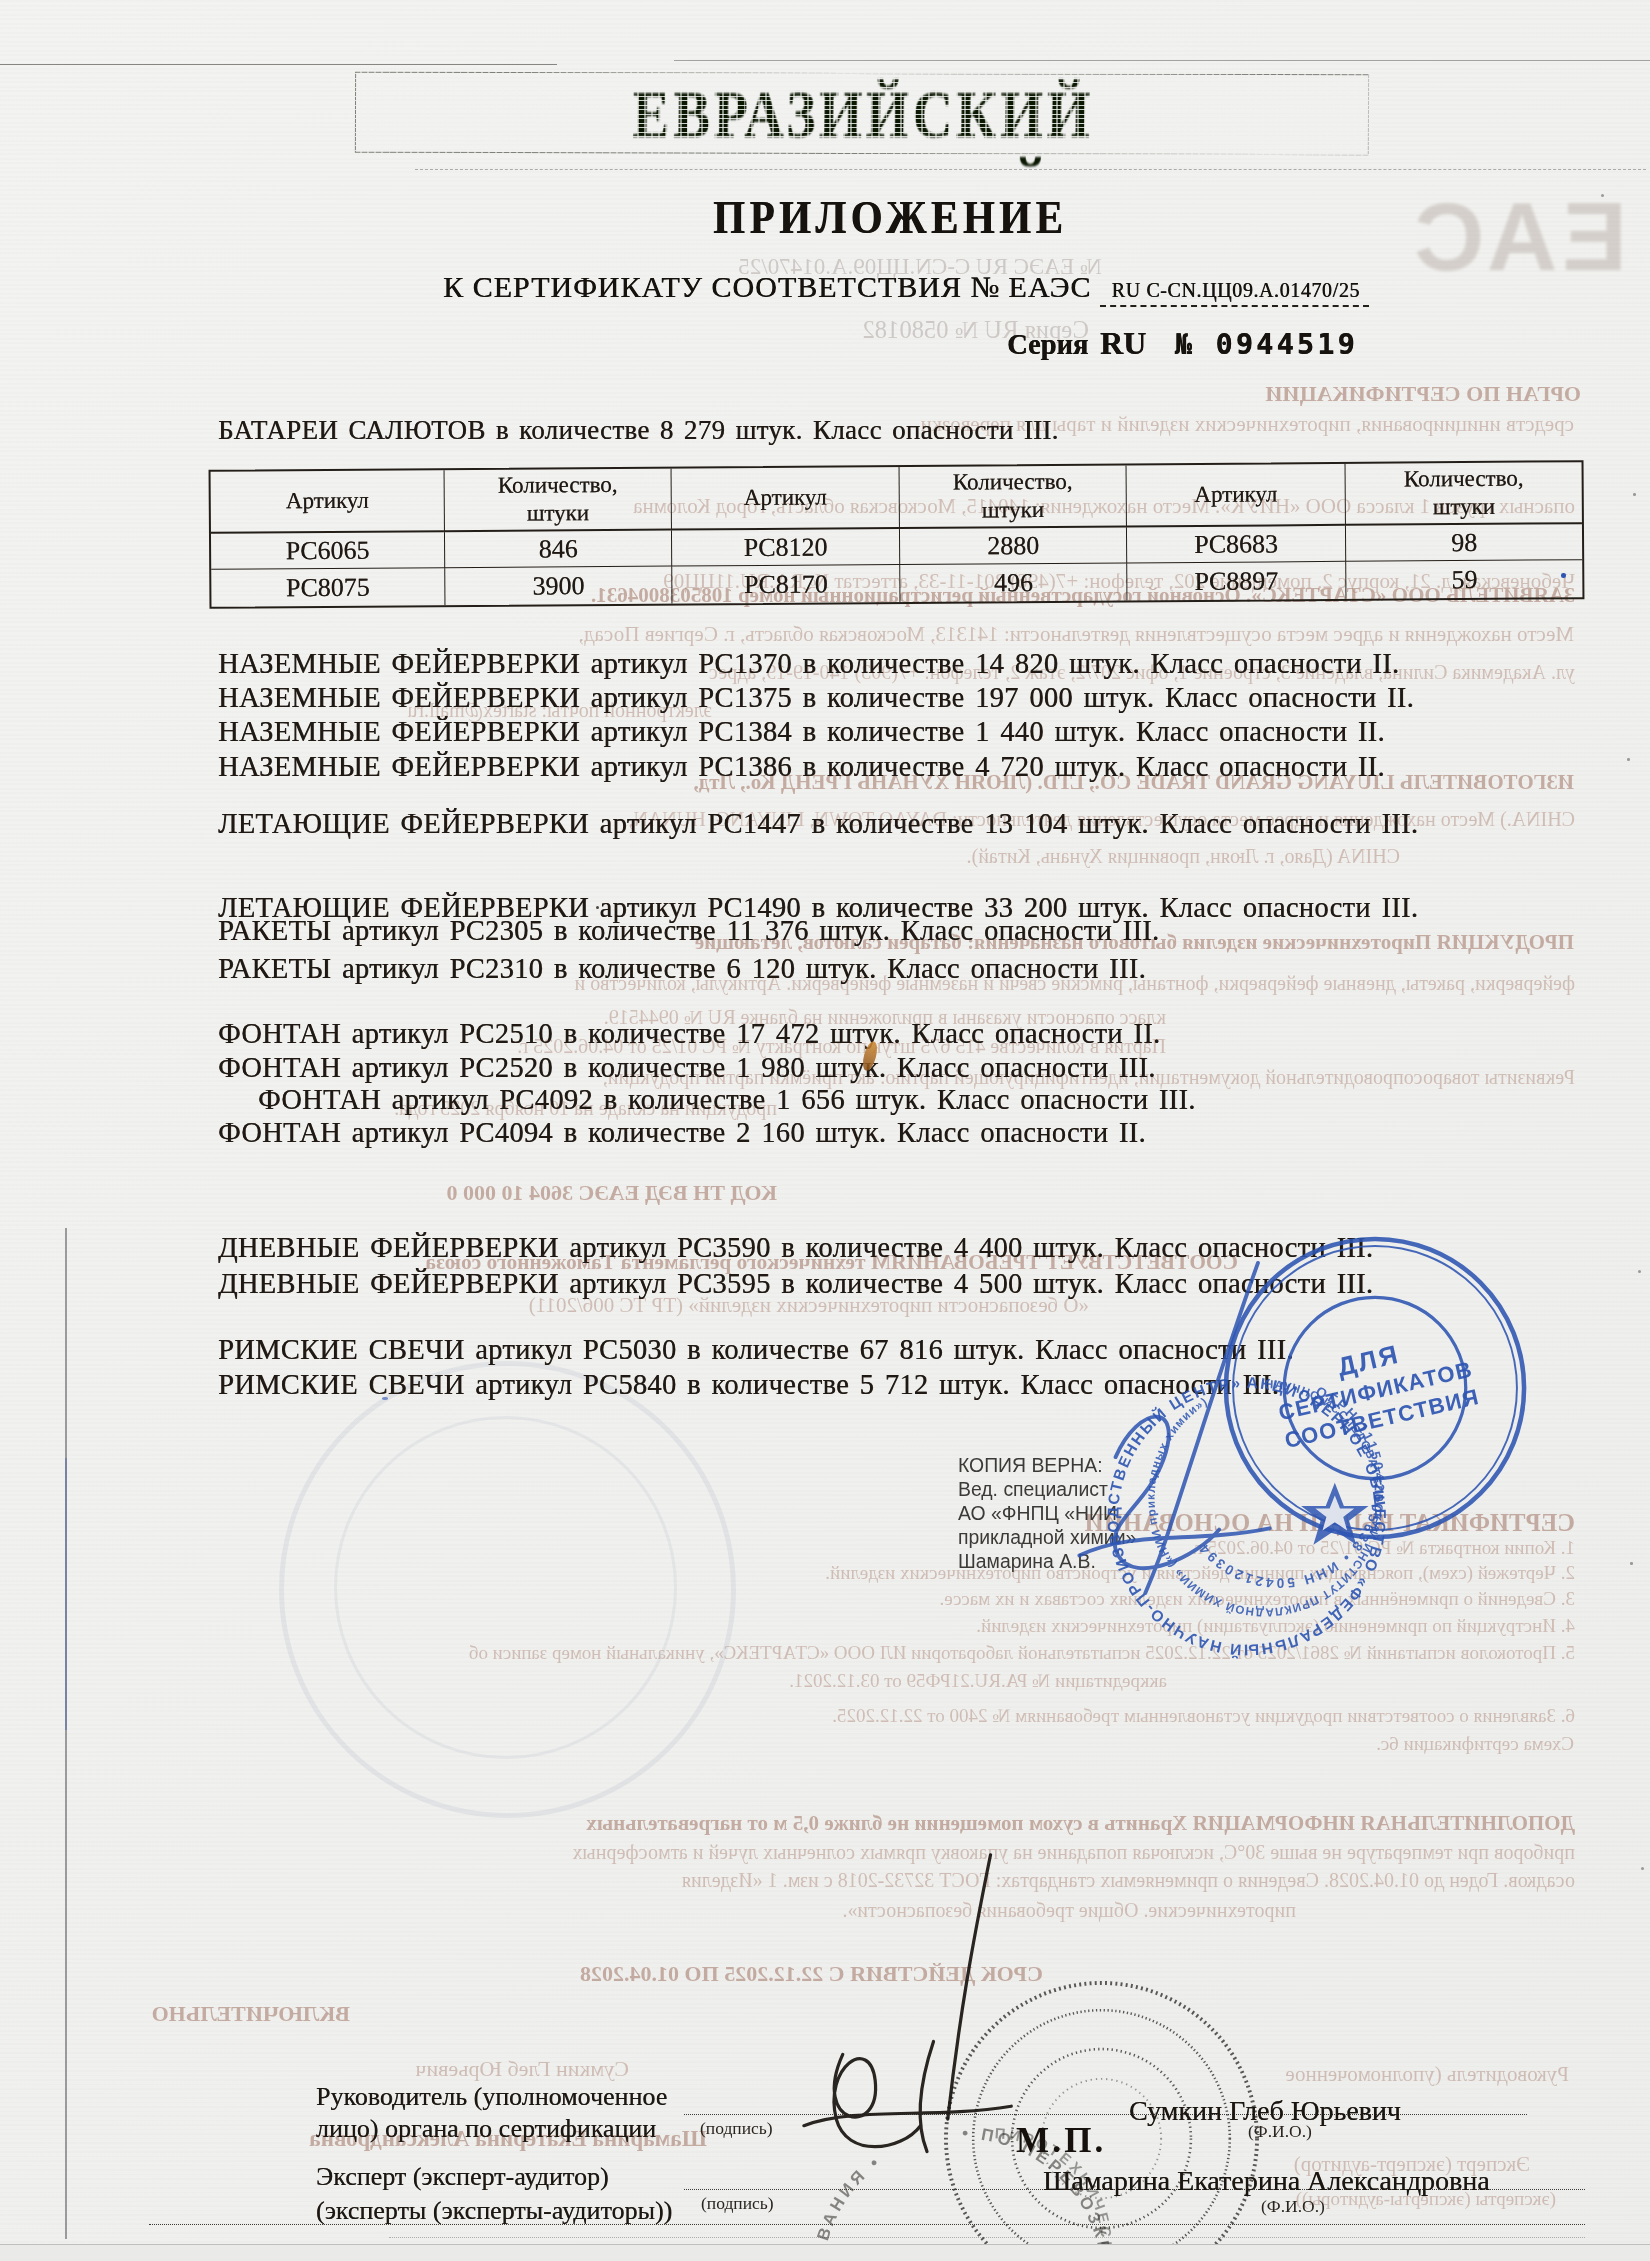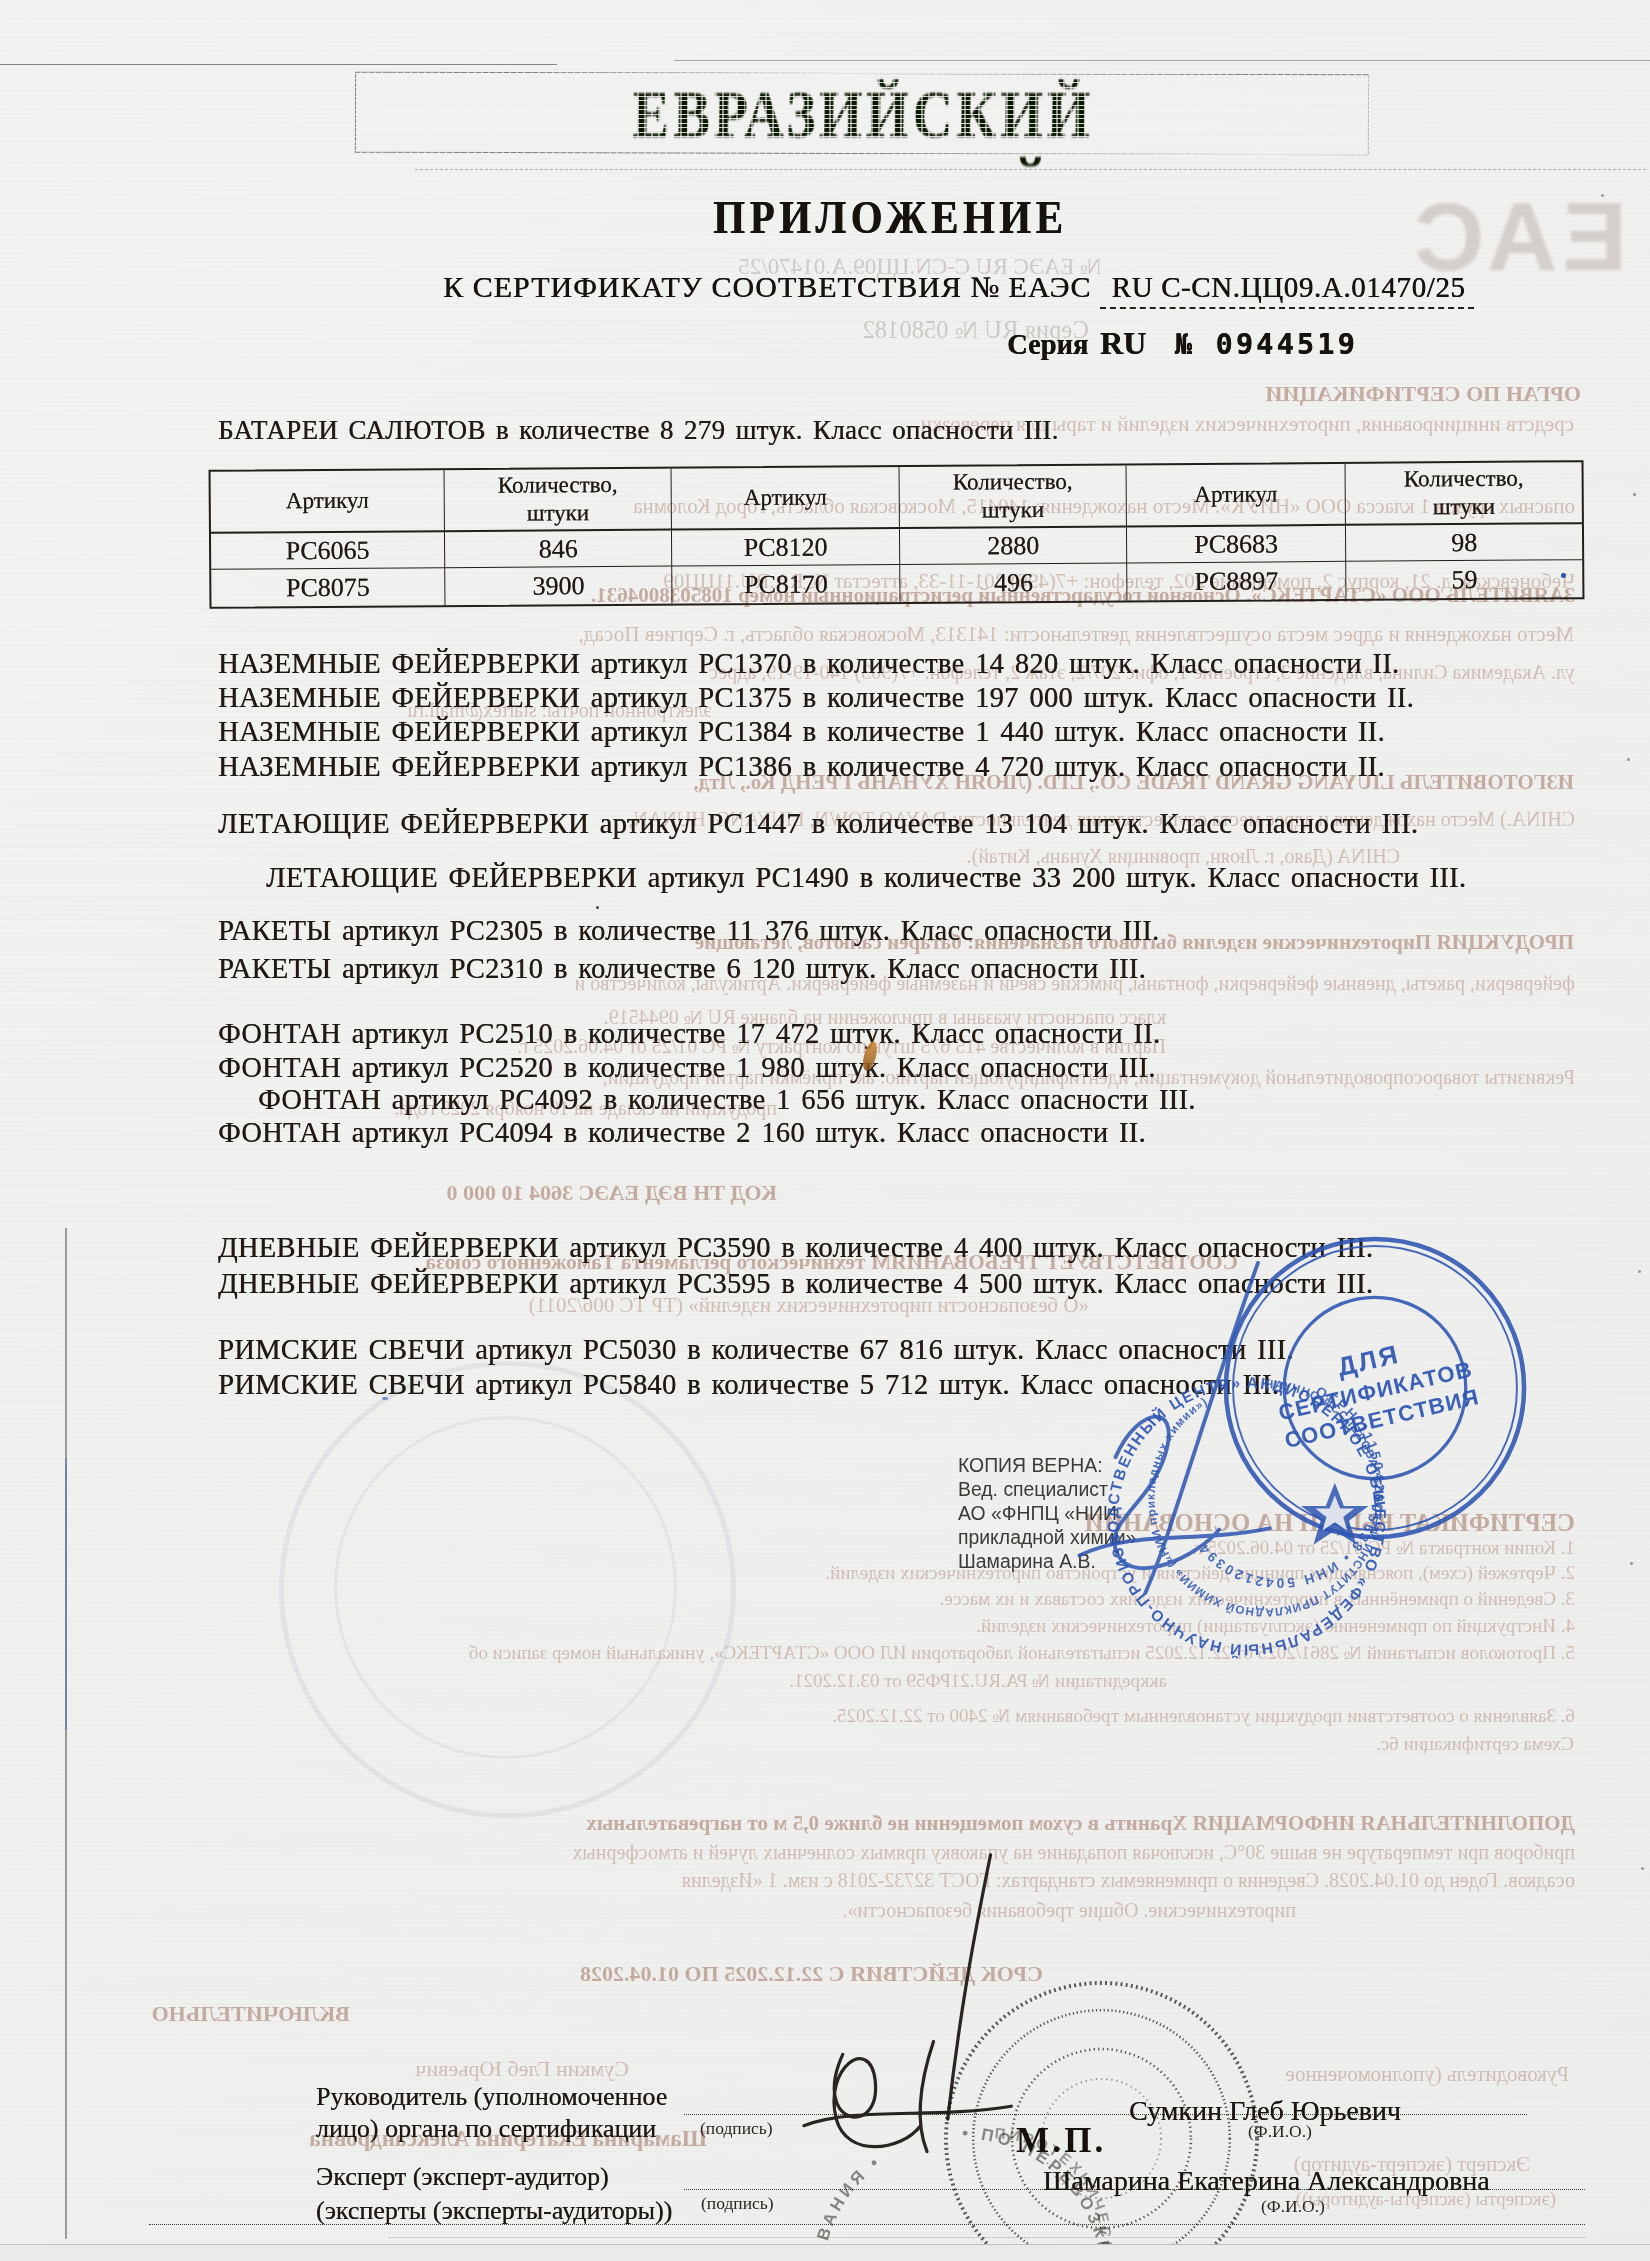--- a/index.html
+++ b/index.html
@@ -26,21 +26,21 @@
        color:#323b2c;text-align:center;transform:scaleY(1.22) skewX(-1deg);transform-origin:top;
        filter:blur(0.7px) contrast(1.5);z-index:2;}
   .banner-noise1{position:absolute;left:355px;top:70px;width:1016px;height:86px;z-index:3;
        background:repeating-linear-gradient(180deg,transparent 0 3.2px,rgba(241,241,239,.85) 3.2px 4.5px);}
   .banner-noise2{position:absolute;left:355px;top:70px;width:1016px;height:86px;z-index:3;
        background:repeating-linear-gradient(90deg,transparent 0 5.2px,rgba(241,241,239,.55) 5.2px 7.1px);}
   .title{position:absolute;left:713px;top:189px;font-size:41px;font-weight:bold;letter-spacing:4.5px;
        transform:scaleY(1.15);transform-origin:top;color:#16120e;text-shadow:0.6px 0 0 #16120e;z-index:2;}
   .certline{position:absolute;left:443px;top:270px;font-size:30px;letter-spacing:1px;white-space:nowrap;
        color:#16120e;text-shadow:0.5px 0 0 #16120e;z-index:2;}
-  .certnum{font-size:29px;letter-spacing:0.6px;border-bottom:2.6px dashed #241f19;padding:0 9px 3.9px 11.7px;}
+  .certnum{font-size:20px;letter-spacing:0.6px;border-bottom:2.6px dashed #241f19;padding:0 9px 3.9px 11.7px;}
   .seriya{position:absolute;left:1007px;top:325px;font-size:28.5px;white-space:nowrap;z-index:2;
        color:#16120e;text-shadow:0.4px 0 0 #16120e;font-weight:bold;}
   .seriya .ru{font-size:32px;margin:0 28.5px 0 11.7px;}
   .seriya .num{font-family:"DejaVu Sans Mono",monospace;font-size:28.5px;letter-spacing:3.2px;}
   .tbl{position:absolute;left:209px;top:465px;display:grid;z-index:2;
        grid-template-columns:233px 227px 228px 227px 219px 237px;grid-template-rows:62px 36px 37px;
        border:2.6px solid #241e18;transform:rotate(-.4deg);background:transparent;}
   .cell{display:flex;align-items:center;justify-content:center;border-left:1.9px solid #241e18;
        font-size:23px;text-align:center;color:#201913;text-shadow:0.3px 0 0 rgba(32,25,19,.8);}
   .cell.nl{border-left:none;}
@@ -112,21 +112,21 @@
     <div class="cell dt">496</div>
     <div class="cell dt">PC8897</div>
     <div class="cell dt">59</div>
   </div>
 
   <div class="ln" style="left:218px;top:648px;">НАЗЕМНЫЕ ФЕЙЕРВЕРКИ артикул PC1370 в количестве 14 820 штук. Класс опасности II.</div>
   <div class="ln" style="left:218px;top:682px;">НАЗЕМНЫЕ ФЕЙЕРВЕРКИ артикул PC1375 в количестве 197 000 штук. Класс опасности II.</div>
   <div class="ln" style="left:218px;top:716px;">НАЗЕМНЫЕ ФЕЙЕРВЕРКИ артикул PC1384 в количестве 1 440 штук. Класс опасности II.</div>
   <div class="ln" style="left:218px;top:751px;">НАЗЕМНЫЕ ФЕЙЕРВЕРКИ артикул PC1386 в количестве 4 720 штук. Класс опасности II.</div>
   <div class="ln" style="left:218px;top:808px;">ЛЕТАЮЩИЕ ФЕЙЕРВЕРКИ артикул PC1447 в количестве 13 104 штук. Класс опасности III.</div>
-  <div class="ln" style="left:218px;top:862px;margin-left:48px;">ЛЕТАЮЩИЕ ФЕЙЕРВЕРКИ артикул PC1490 в количестве 33 200 штук. Класс опасности III.</div>
+  <div class="ln" style="left:218px;top:892px;">ЛЕТАЮЩИЕ ФЕЙЕРВЕРКИ артикул PC1490 в количестве 33 200 штук. Класс опасности III.</div>
   <div class="ln" style="left:218px;top:915px;">РАКЕТЫ артикул PC2305 в количестве 11 376 штук. Класс опасности III.</div>
   <div class="ln" style="left:218px;top:953px;">РАКЕТЫ артикул PC2310 в количестве 6 120 штук. Класс опасности III.</div>
   <div class="ln" style="left:218px;top:1018px;">ФОНТАН артикул PC2510 в количестве 17 472 штук. Класс опасности II.</div>
   <div class="ln" style="left:218px;top:1052px;">ФОНТАН артикул PC2520 в количестве 1 980 штук. Класс опасности III.</div>
   <div class="ln" style="left:218px;top:1084px;margin-left:40px;">ФОНТАН артикул PC4092 в количестве 1 656 штук. Класс опасности III.</div>
   <div class="ln" style="left:218px;top:1117px;">ФОНТАН артикул PC4094 в количестве 2 160 штук. Класс опасности II.</div>
   <div class="ln" style="left:218px;top:1232px;">ДНЕВНЫЕ ФЕЙЕРВЕРКИ артикул PC3590 в количестве 4 400 штук. Класс опасности III.</div>
   <div class="ln" style="left:218px;top:1268px;">ДНЕВНЫЕ ФЕЙЕРВЕРКИ артикул PC3595 в количестве 4 500 штук. Класс опасности III.</div>
   <div class="ln" style="left:218px;top:1334px;">РИМСКИЕ СВЕЧИ артикул PC5030 в количестве 67 816 штук. Класс опасности III.</div>
   <div class="ln" style="left:218px;top:1369px;">РИМСКИЕ СВЕЧИ артикул PC5840 в количестве 5 712 штук. Класс опасности III.</div>

